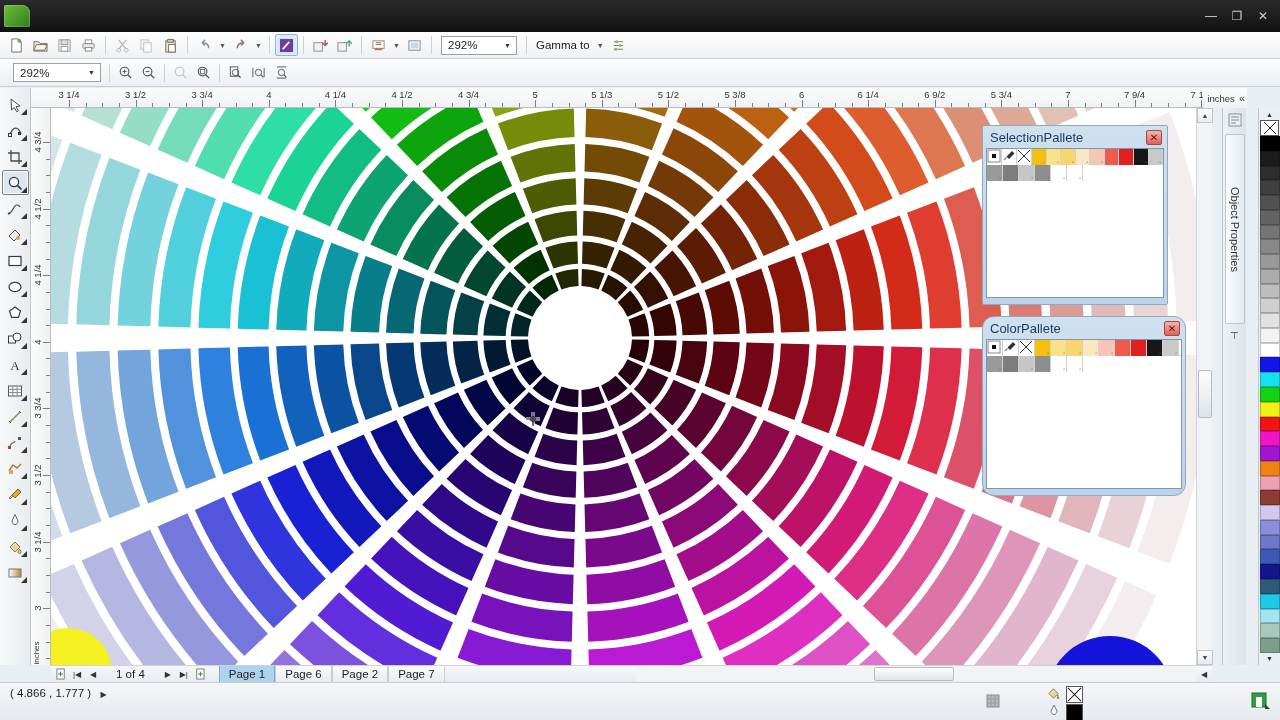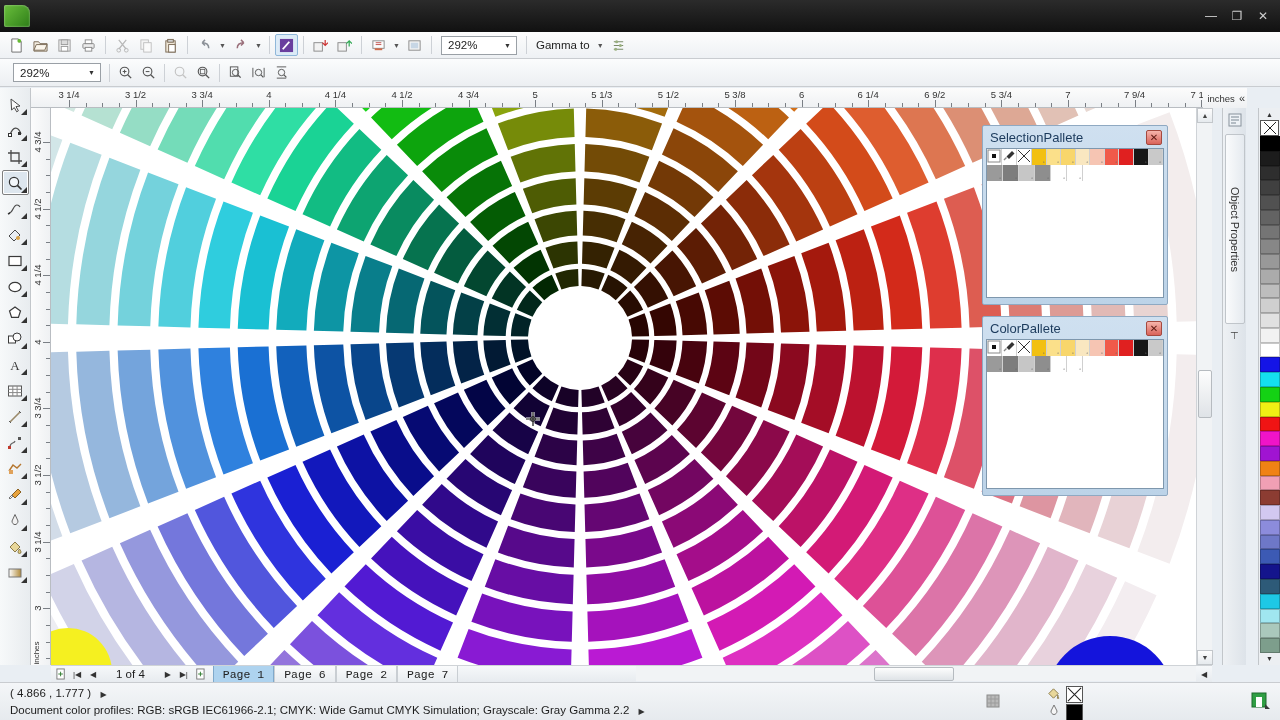--- a/index.html
+++ b/index.html
@@ -1013,21 +1013,21 @@
           <div class="sw" style="background: rgb(255, 255, 255);">
             <span class="m">▫</span>
           </div>
           <div class="sw" style="background: rgb(255, 255, 255);">
             <span class="m">▫</span>
           </div>
         </div>
     </div>
   </div>
 
-  <div class="docker" style="left:982px;top:316px;width:186px;height:180px;">
+  <div class="docker" style="left:982px;top:316px;width:204px;height:180px;border-radius:12px;">
     <div class="docker-title">
       <span>ColorPallete</span>
       <span class="docker-close">✕</span>
     </div>
     <div class="docker-body">
       <div class="pal-row" id="cp-row1">
           <div class="sw" style="background: rgb(255, 255, 255);"><svg width="14" height="14" viewBox="0 0 14 14">
               <rect x="1" y="1" width="12" height="12" fill="#fff" stroke="#888"></rect>
               <rect x="5" y="5" width="4" height="4" fill="#111"></rect>
             </svg></div>
@@ -1158,36 +1158,32 @@
     <div class="pn-btn">◀</div>
     <span class="pn-count">1 of 4</span>
     <div class="pn-btn">▶</div>
     <div class="pn-btn">▶|</div>
     <div class="pn-btn">
       <svg width="11" height="12" viewBox="0 0 12 13">
           <rect x="3" y="1" width="8" height="11" fill="#fff" stroke="#777"></rect>
           <path d="M7 4v5M4.5 6.5h5" stroke="#2a7a2a"></path>
         </svg>
     </div>
-    <div style="display:flex;margin-left:4px;font-family:Liberation Mono, monospace;" id="ptabs">
+    <div style="display:flex;margin-left:10px;" id="ptabs">
         <div class="ptab active">Page 1</div>
         <div class="ptab">Page 6</div>
         <div class="ptab">Page 2</div>
         <div class="ptab">Page 7</div>
       </div>
   </div>
   <div style="position:absolute;left:1196px;top:665px;width:16px;height:17px;background:linear-gradient(#f6f8fa,#e7ebef);border-top:1px solid #cfd3d7;display:flex;align-items:center;justify-content:center;font-size:8px;color:#333;">◀</div>
 
   <div class="statusbar">
     <div class="coords">
       <span>( 4.866 , 1.777 )</span>
-      <span class="st-arrow">▶</span>
-    </div>
-    <div class="profiles">
-      <span>Document color profiles: RGB: sRGB IEC61966-2.1; CMYK: Wide Gamut CMYK Simulation; Grayscale: Gray Gamma 2.2</span>
       <span class="st-arrow">▶</span>
     </div>
     <div class="st-doc">
       <svg width="16" height="16" viewBox="0 0 16 16">
           <rect x="2" y="2" width="12" height="12" fill="#b9b9b9" stroke="#8a8a8a"></rect>
           <path d="M2 6h12M2 10h12M6 2v12M10 2v12" stroke="#9b9b9b"></path>
         </svg>
     </div>
     <div class="fillout">
       <span class="fo-ic" style="left:0;top:1px;">

